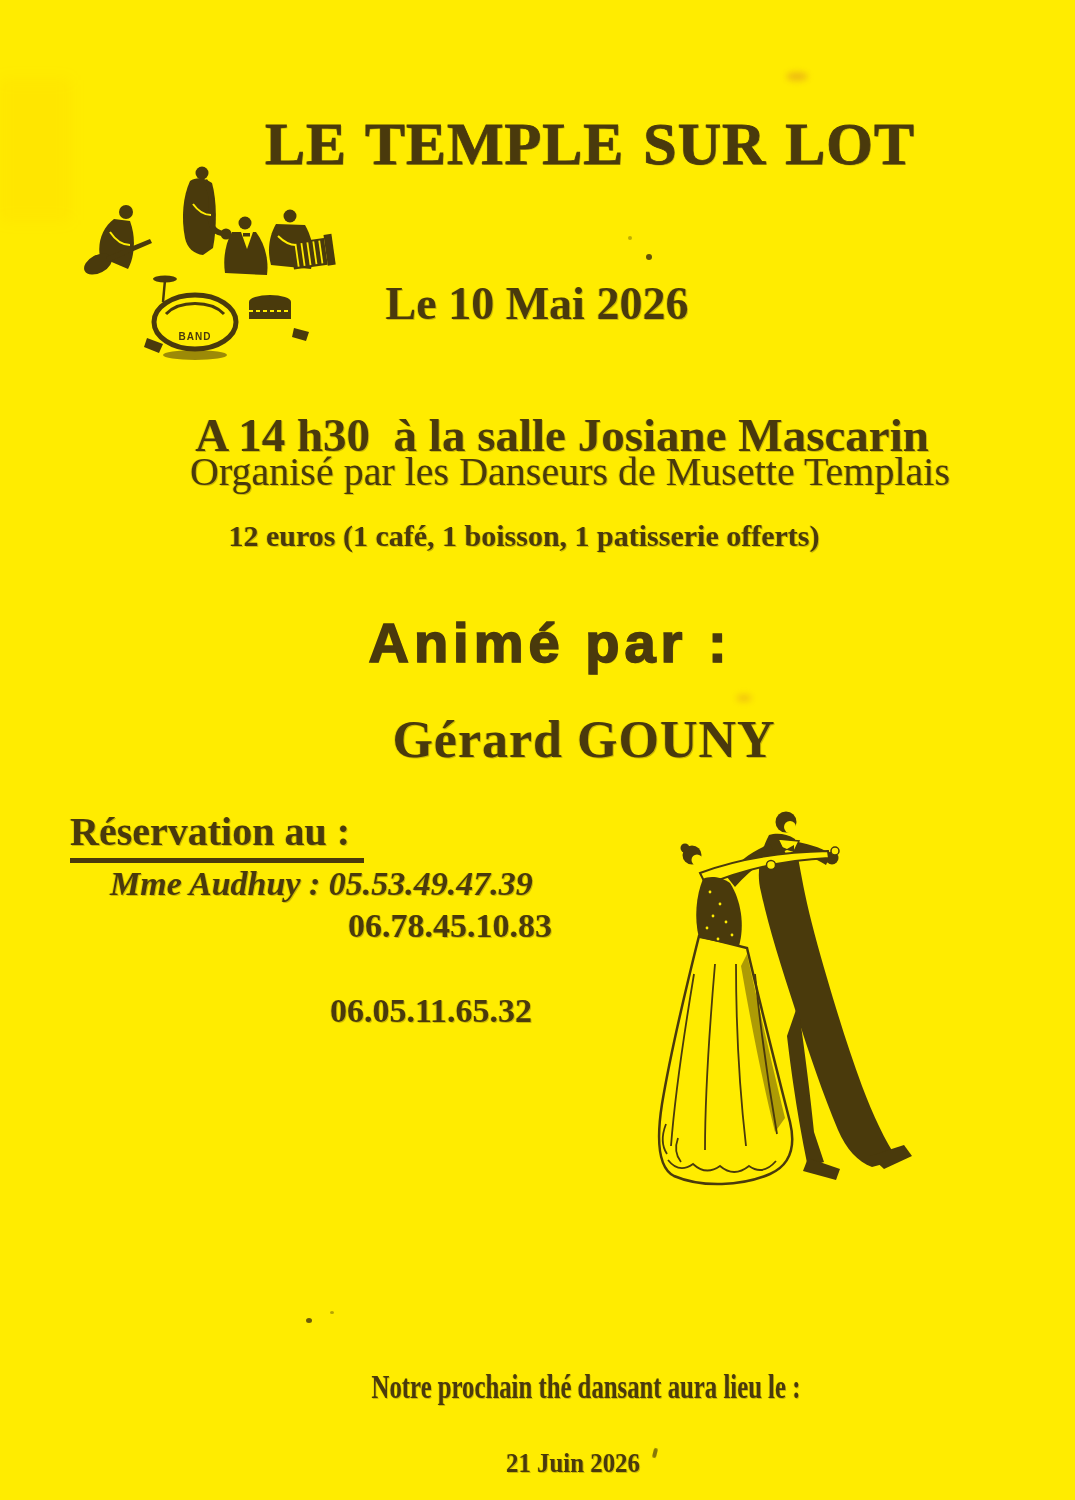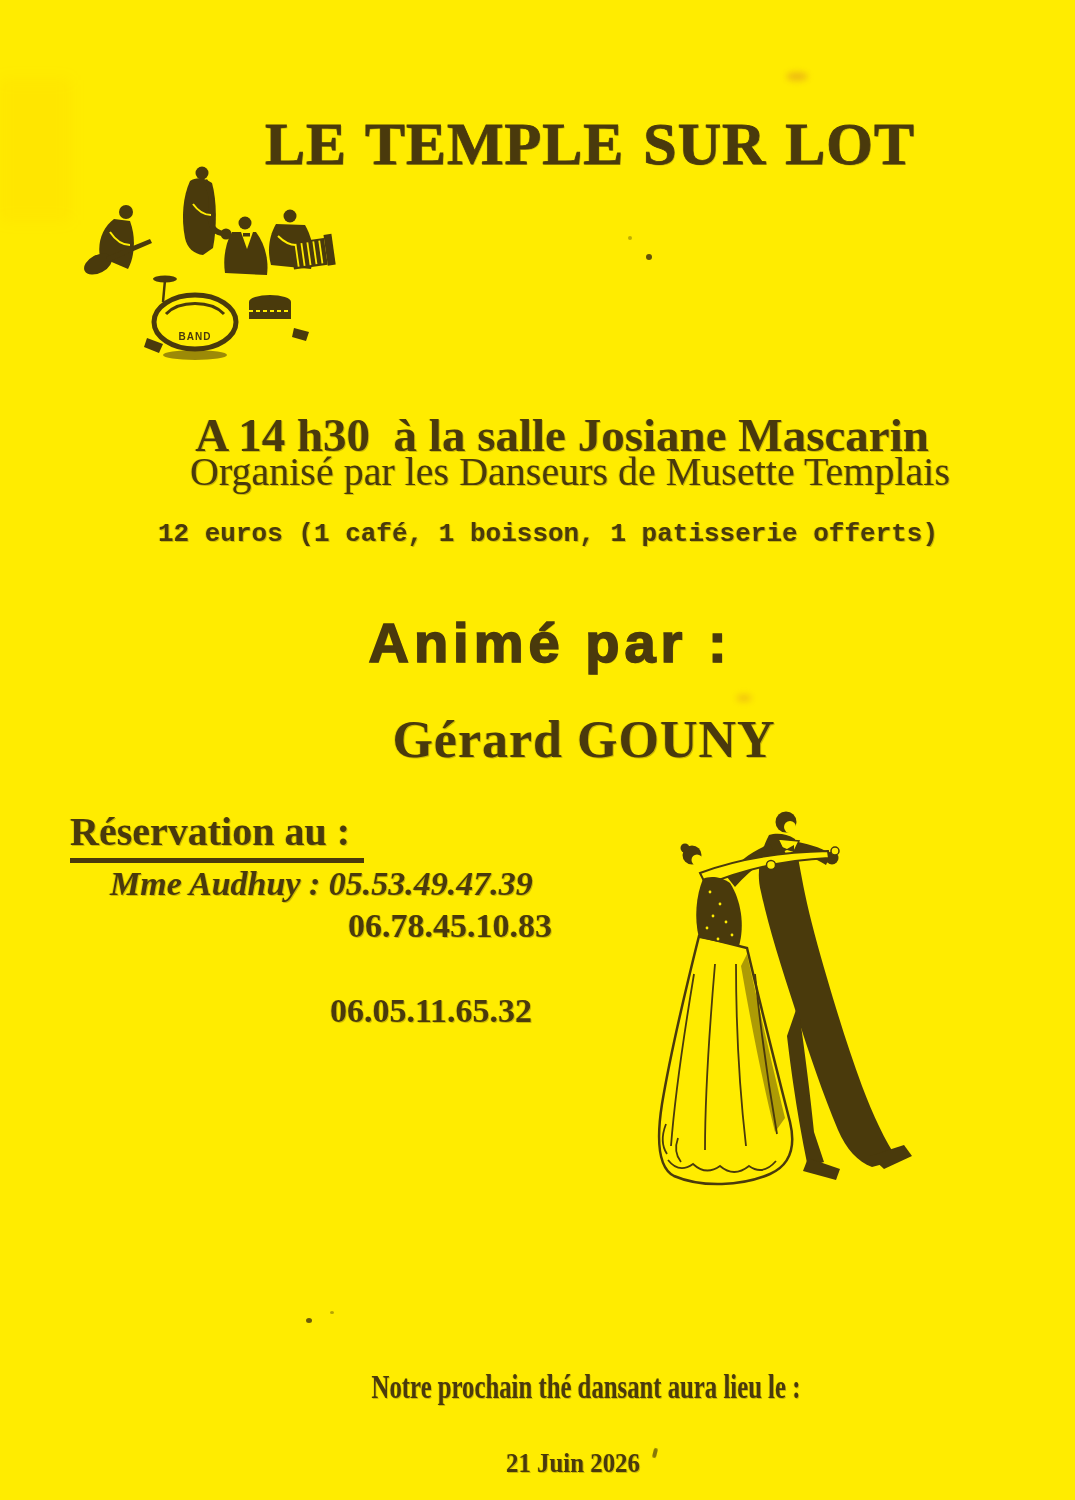--- a/index.html
+++ b/index.html
@@ -13,21 +13,21 @@
   }
   .txt{position:absolute;white-space:nowrap;
        text-shadow:1px 1px 0 rgba(74,58,12,.28), -1px 0 0 rgba(74,58,12,.15);}
   .center{transform:translateX(-50%);}
   .title{left:590px;top:78px;font-size:60px;font-weight:bold;line-height:73px;
          text-align:center;word-spacing:3px;letter-spacing:1px;margin-top:30px;
          -webkit-text-stroke:0.8px #4a3a0c;}
   .date{left:537px;top:277px;font-size:46px;font-weight:bold;}
   .venue{left:562px;top:383px;font-size:47px;font-weight:bold;white-space:pre;margin-top:25px;}
   .organizer{left:570px;top:448px;font-size:40px;font-weight:normal;text-align:center;}
-  .price{left:548px;top:519px;font-size:26px;font-weight:bold;font-family:Liberation Mono, monospace;}
+  .price{left:524px;top:519px;font-size:30px;font-weight:bold;}
   .anime{left:550px;top:610px;font-size:56px;font-weight:bold;
          font-family:"Liberation Sans", sans-serif;letter-spacing:5px;
          -webkit-text-stroke:1.6px #4a3a0c;}
   .gerard{left:584px;top:710px;font-size:52px;font-weight:bold;letter-spacing:1px;}
   .resa{left:70px;top:808px;font-size:40px;font-weight:bold;}
   .resa .u{display:inline-block;border-bottom:5px solid #4a3a0c;padding:0 14px 3px 0;}
   .phone-line1{left:110px;top:865px;font-size:34px;font-weight:bold;font-style:italic;}
   .phone-line2{left:335px;top:907px;font-size:34px;font-weight:bold;margin-left:13px;}
   .phone-line3{left:330px;top:992px;font-size:34px;font-weight:bold;}
   .footer-note{left:586px;top:1369px;font-size:33px;font-weight:bold;
@@ -108,20 +108,21 @@
 
     <ellipse cx="133" cy="203" rx="32" ry="5" fill="#4a3a0c" opacity="0.55"></ellipse>
     <path d="M85,186 l16,6 -4,9 -15,-6 Z" fill="#4a3a0c"></path>
     <path d="M232,176 l15,4 -3,9 -14,-4 Z" fill="#4a3a0c"></path>
   </svg>
 
   <div class="txt center title">
     <div>LE TEMPLE SUR LOT</div>
   </div>
 
+  <div class="txt center date">Le 10 Mai 2026</div>
   <div class="txt center venue">A 14 h30  à la salle Josiane Mascarin</div>
   <div class="txt center organizer">Organisé par les Danseurs de Musette Templais</div>
   <div class="txt center price">12 euros (1 café, 1 boisson, 1 patisserie offerts)</div>
 
   <div class="txt center anime">Animé par :</div>
   <div class="txt center gerard">Gérard GOUNY</div>
 
   <div class="txt resa">
     <span class="u">Réservation au :</span>
   </div>

